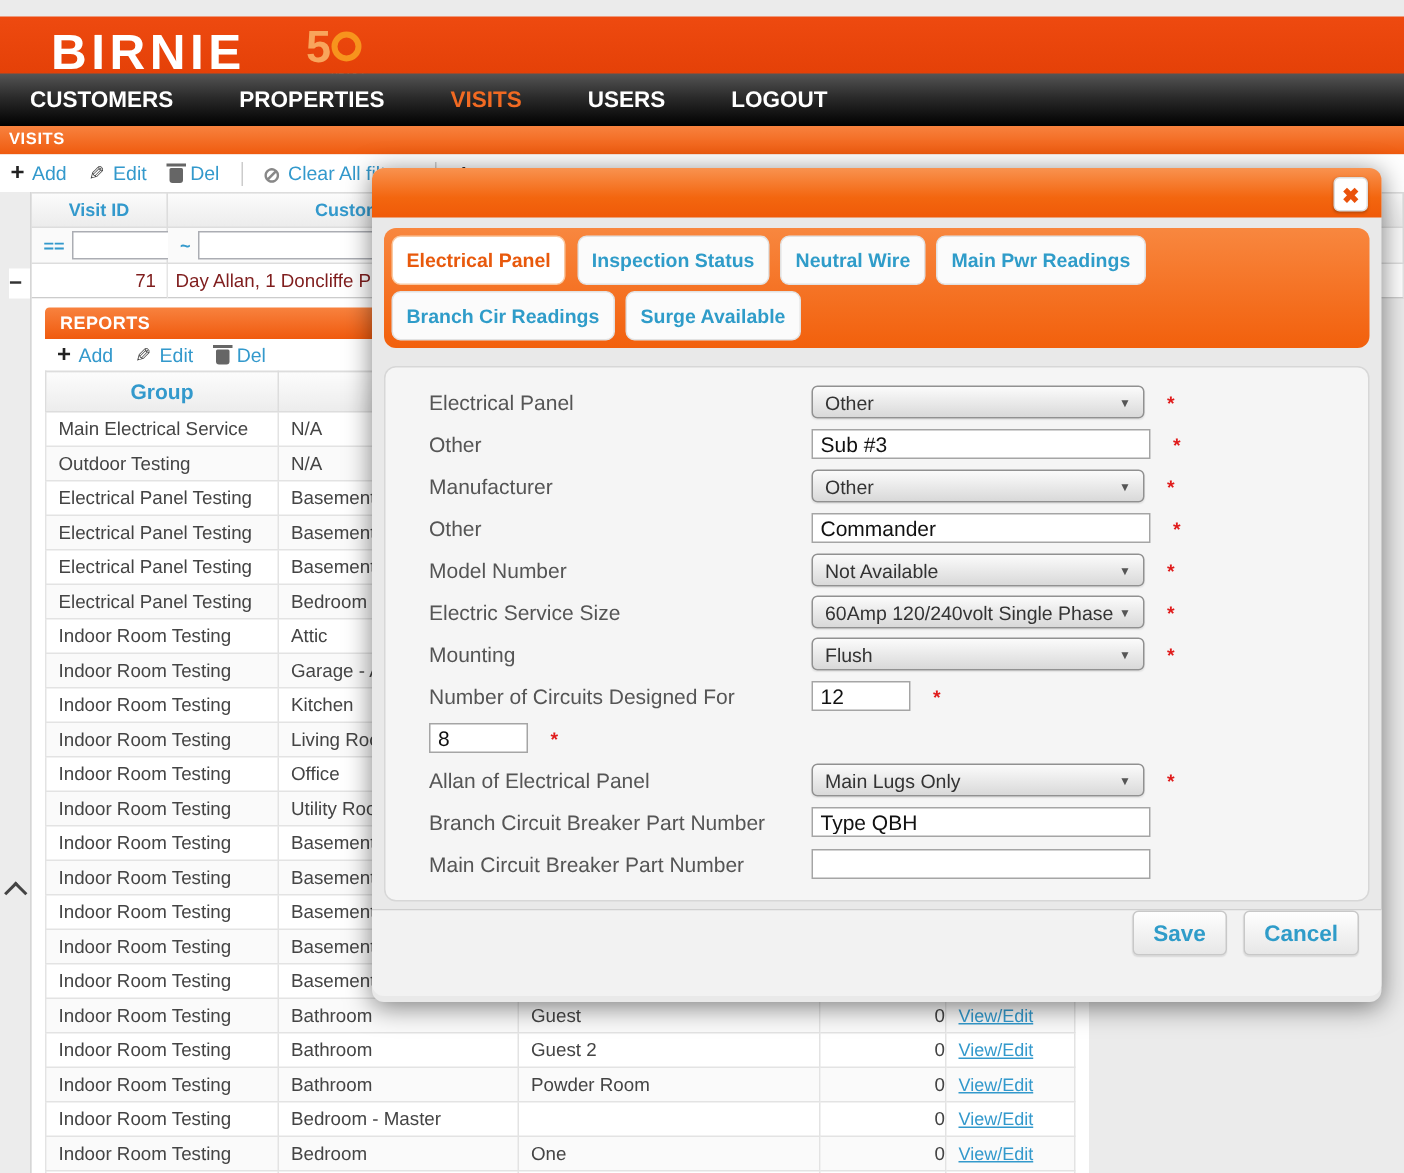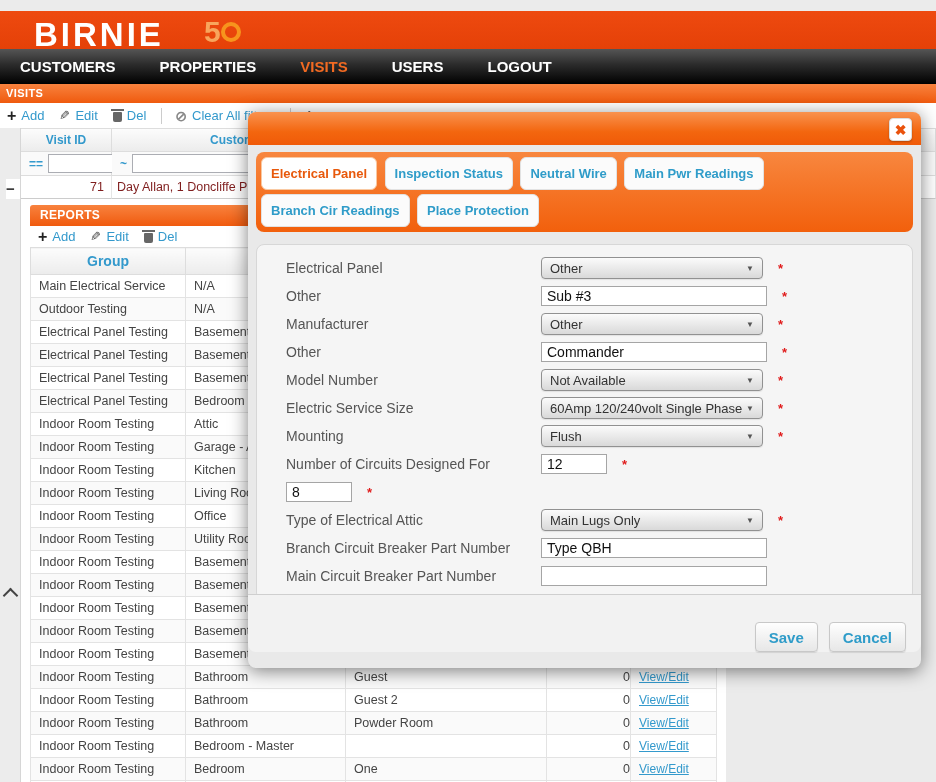--- a/index.html
+++ b/index.html
@@ -112,23 +112,23 @@
                 border-radius:4px; background:linear-gradient(#fbfbfb,#d9d9d9);
                 display:flex; align-items:center; justify-content:space-between; padding:0 8px;
                 font-size:13px; color:#333; cursor:pointer;
                 box-shadow:0 1px 1px rgba(0,0,0,.08); }
   .sel-arrow { color:#555; font-size:8px; }
   .text-input { width:226px; height:20px; box-sizing:border-box; border:1px solid #a5a5a5;
                 font-size:14px; padding:0 5px; font-family:inherit; color:#111; background:#fff; }
   .text-input.narrow { width:66px; }
   .req { color:#e01b1b; font-weight:bold; margin-left:15px; font-size:13px; }
 
-  #modal-footer { position:absolute; left:0; bottom:16px; width:673px; height:58px; box-sizing:border-box;
+  #modal-footer { position:absolute; left:0; bottom:4px; width:673px; height:58px; box-sizing:border-box;
                   background:#f2f2f2; border-top:1px solid #cfcfcf; border-radius:0 0 8px 8px;
-                  display:flex; justify-content:flex-end; align-items:flex-end; gap:11px;
+                  display:flex; justify-content:flex-end; align-items:flex-start; gap:11px;
                   padding-right:15px; }
   .btn { height:30px; padding:0 13px; background:linear-gradient(#fefefe,#e7e7e7);
          border:1px solid #c8c8c8; border-radius:4px; color:#2f9cc9; font-weight:bold;
          font-size:15px; font-family:inherit; cursor:pointer; box-shadow:0 1px 1px rgba(0,0,0,.1); }
 </style>
 </head>
 <body>
 
 <div id="screen">
 
@@ -453,21 +453,21 @@
         
           <div class="tab">Neutral Wire</div>
         
           <div class="tab">Main Pwr Readings</div>
         
       </div>
       <div>
         
           <div class="tab">Branch Cir Readings</div>
         
-          <div class="tab">Place Protection</div>
+          <div class="tab">Surge Available</div>
         
       </div>
     </div>
 
     <div id="form-panel">
 
         <div class="field-row">
           <span class="f-label">Electrical Panel</span>
           <span class="select-box">
             <span class="sel-text">Other</span>
@@ -540,21 +540,21 @@
           <span class="req">*</span>
         </div>
 
         <div class="field-row">
 
           <input class="text-input narrow" value="8" style="">
           <span class="req">*</span>
         </div>
 
         <div class="field-row">
-          <span class="f-label">Type of Electrical Attic</span>
+          <span class="f-label">Allan of Electrical Panel</span>
           <span class="select-box">
             <span class="sel-text">Main Lugs Only</span>
             <span class="sel-arrow">▼</span>
           </span>
 
           <span class="req">*</span>
         </div>
 
         <div class="field-row">
           <span class="f-label">Branch Circuit Breaker Part Number</span>

